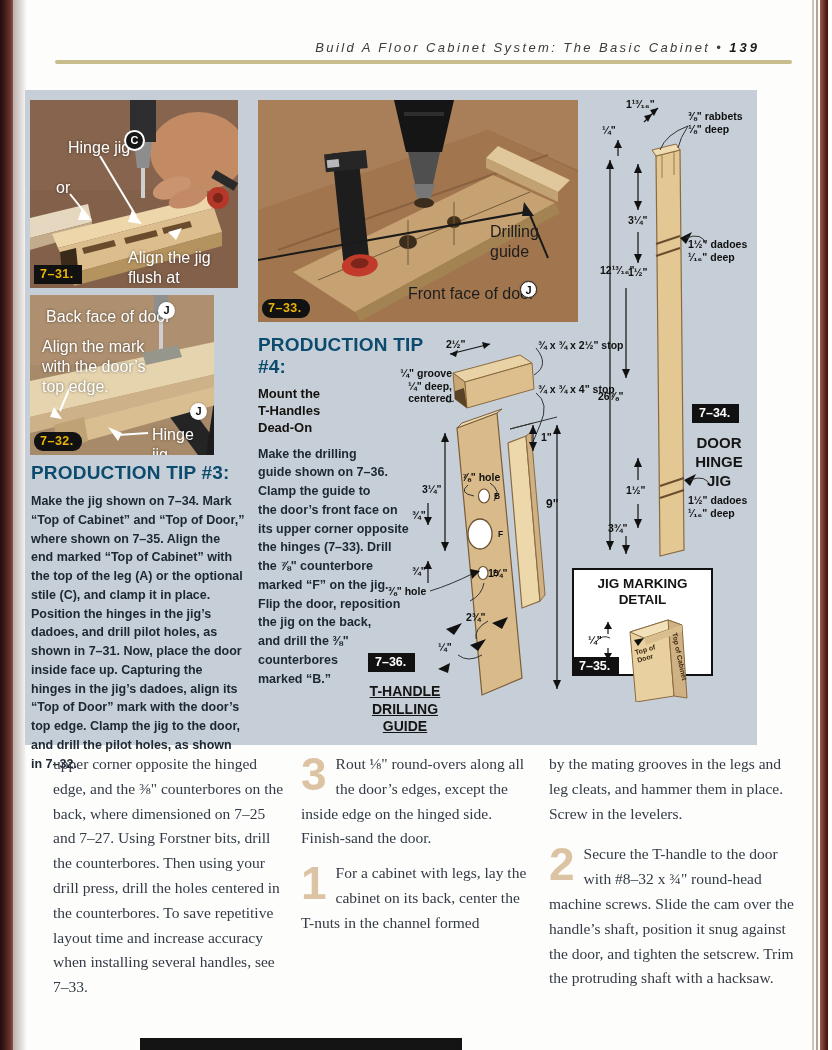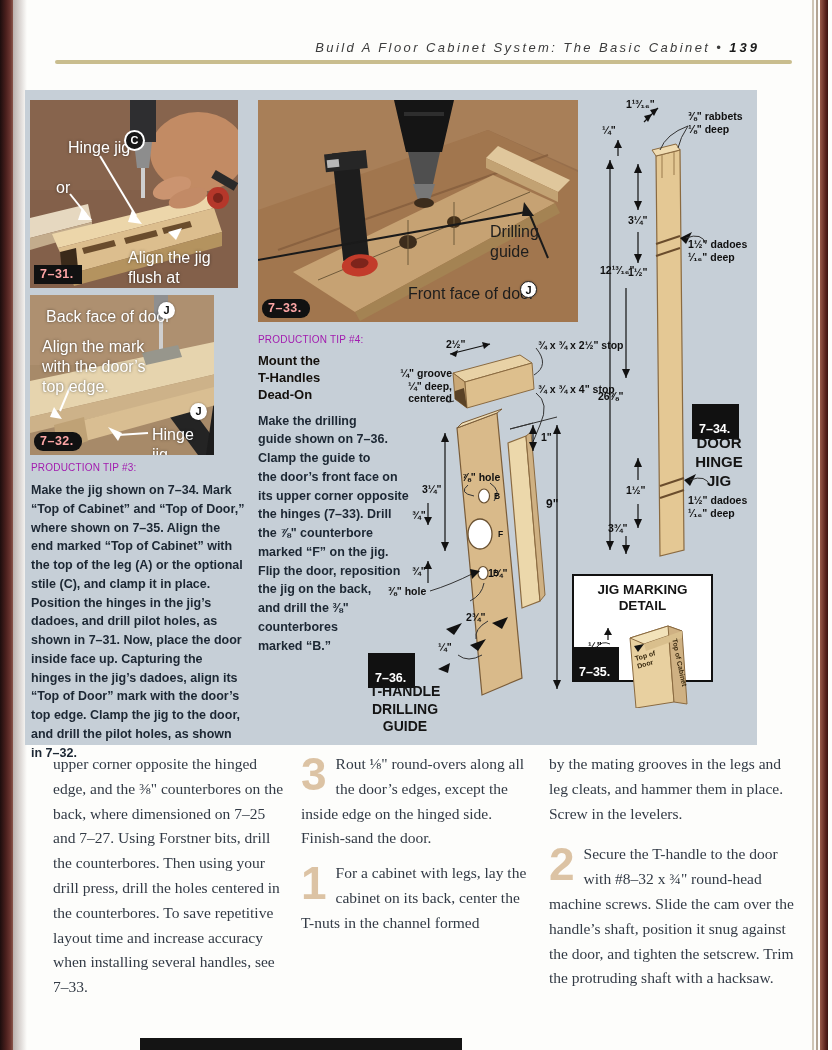--- a/index.html
+++ b/index.html
@@ -24,44 +24,44 @@
 
   
   .panel { left:25px; top:90px; width:732px; height:655px; background:#c6cfd7; }
 
   
   .photo { position:absolute; overflow:hidden; background:#7d5a40; }
   .photo svg { position:absolute; left:0; top:0; }
   .callout { position:absolute; font-size:16px; line-height:1.25; color:#fff;
     text-shadow:0 0 3px rgba(0,0,0,.55); }
   .callout.dark { color:#1d1d1d; text-shadow:none; }
-  .figlabel { position:absolute; background:#111; color:#fca5a5; font-weight:bold;
+  .figlabel { position:absolute; background:#111; color:#eab308; font-weight:bold;
     font-size:12.5px; padding:2px 8px 3px 6px; letter-spacing:.5px; }
   .badge { position:absolute; width:17px; height:17px; border-radius:50%; background:#fff;
     color:#111; font-weight:bold; font-size:11px; line-height:17px; text-align:center;
     text-shadow:none; box-shadow:0 0 2px rgba(0,0,0,.4); }
   .badge.inverse { background:#161616; color:#fff; box-shadow:0 0 0 2px #fff; }
 
   
-  .tip-heading { font-weight:normal; font-size:10px; color:#a21caf; letter-spacing:.2px; margin-bottom:8px; }
+  .tip-heading { font-weight:bold; font-size:19px; color:#0c4a6e; letter-spacing:.2px; margin-bottom:8px; }
   .tip-sub { font-weight:bold; font-size:13.5px; color:#14100c; margin-bottom:8px; line-height:1.3; }
   .tip-body { font-weight:bold; font-size:12.5px; color:#1c2733; line-height:1.5; }
 
   
   .dim { position:absolute; font-weight:bold; font-size:10.5px; color:#101010;
     line-height:1.2; white-space:pre-line; }
   .dim.r { text-align:right; }
   .holeletter { position:absolute; font-weight:bold; font-size:8.5px; color:#101010; }
   .diag-title { position:absolute; font-weight:bold; font-size:14px; color:#141414;
     text-align:center; line-height:1.25; white-space:pre-line; }
   .blackbox { position:absolute; background:#111; color:#fff; font-weight:bold;
-    font-size:12.5px; padding:18px 9px 3px 7px; }
+    font-size:12.5px; padding:2px 9px 3px 7px; }
 
   .detailbox { left:572px; top:568px; width:141px; height:108px; background:#fff;
-    border:2px solid #111;margin-top:6px; }
+    border:2px solid #111; }
   .detail-title { position:absolute; left:0; top:6px; width:100%; text-align:center;
     font-weight:bold; font-size:13.5px; color:#141414; line-height:1.2; white-space:pre-line; }
 
   
   .columns { left:53px; top:752px; width:736px; display:grid;
     grid-template-columns:234px 234px 248px; column-gap:14px;
     font-family:"Liberation Serif", serif; font-size:15.5px; color:#323a45; line-height:1.6; }
   .columns p { margin-bottom:10px; }
   .stepnum { float:left; font-family:"Liberation Sans", sans-serif; font-weight:bold;
     font-size:46px; line-height:36px; color:#dcc3a4; margin:4px 9px 0 0; }
@@ -284,21 +284,21 @@
   <span class="holeletter" style="left:148px; top:196px;">F</span>
   <span class="holeletter" style="left:143px; top:235px;">B</span>
   <div class="dim" style="left:62px; top:176px;">¾"</div>
   <div class="dim" style="left:62px; top:232px;">¾"</div>
   <div class="dim" style="left:38px; top:252px;">⅜" hole</div>
   <div class="dim" style="left:138px; top:234px;">1¼"</div>
   <div class="dim" style="left:116px; top:278px;">2¾"</div>
   <div class="dim" style="left:88px; top:308px;">¼"</div>
   <div class="dim" style="left:196px; top:164px; font-size:12px;">9"</div>
   <div class="blackbox" style="left:18px; top:320px;">7–36.</div>
-  <div class="diag-title" style="left:0px; top:350px; width:110px;">T-HANDLE
+  <div class="diag-title" style="left:0px; top:350px; width:110px;text-decoration:underline;">T-HANDLE
 DRILLING
 GUIDE</div>
 </div>
 
 <div class="abs" style="left:596px; top:98px; width:164px; height:470px;">
   <svg width="164" height="470">
 
     <polygon points="60,58 84,52 88,452 64,458" fill="#e4c894" stroke="#8a6a40" stroke-width="1.2"></polygon>
     <polygon points="60,58 84,52 80,46 56,52" fill="#f0dcb2" stroke="#8a6a40" stroke-width="1"></polygon>
     <line x1="66" y1="57" x2="66" y2="80" stroke="#9a7a4c" stroke-width="1"></line>

